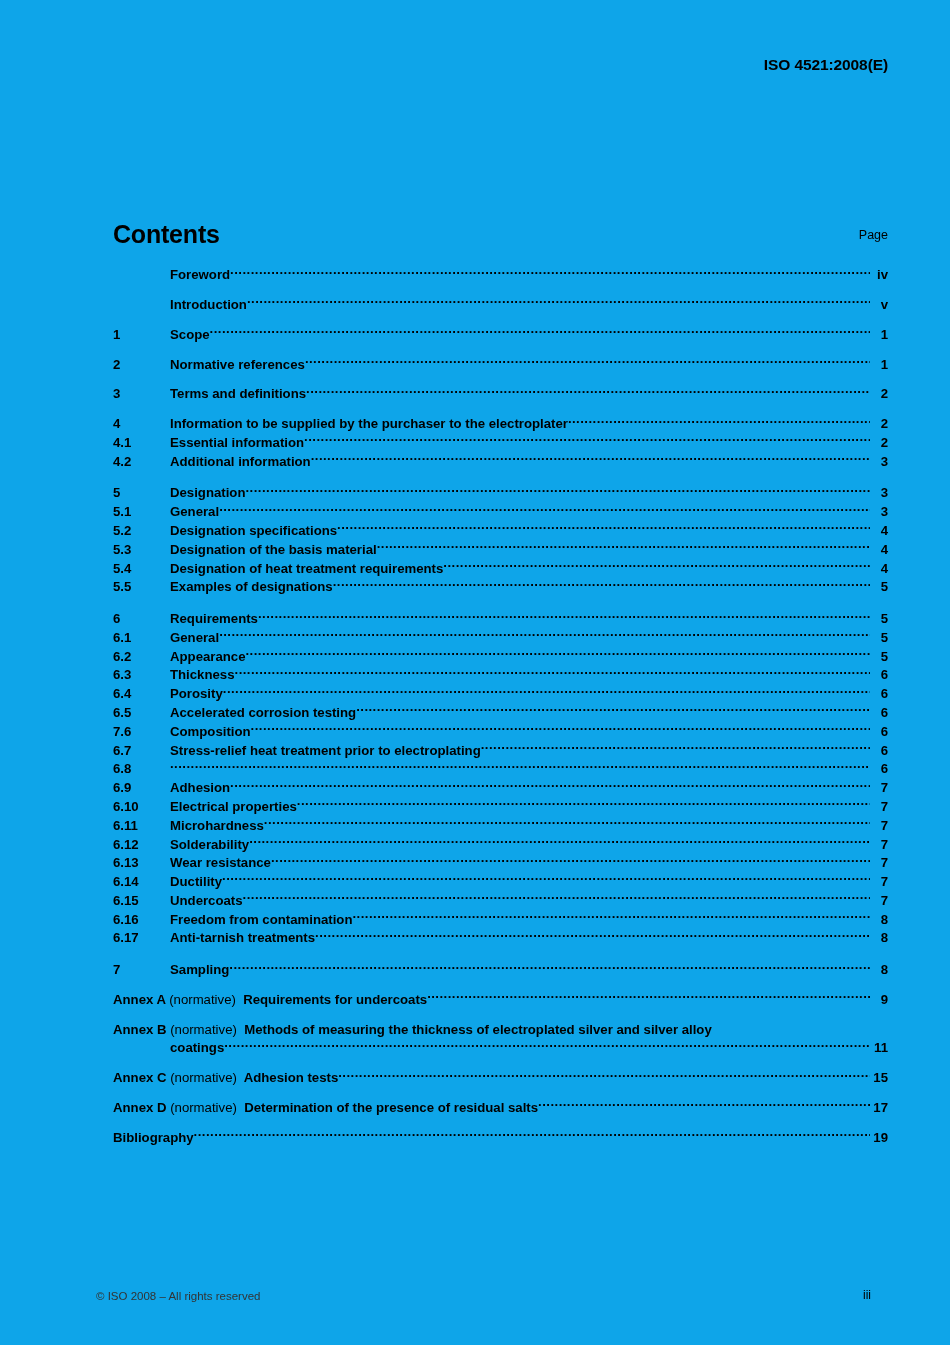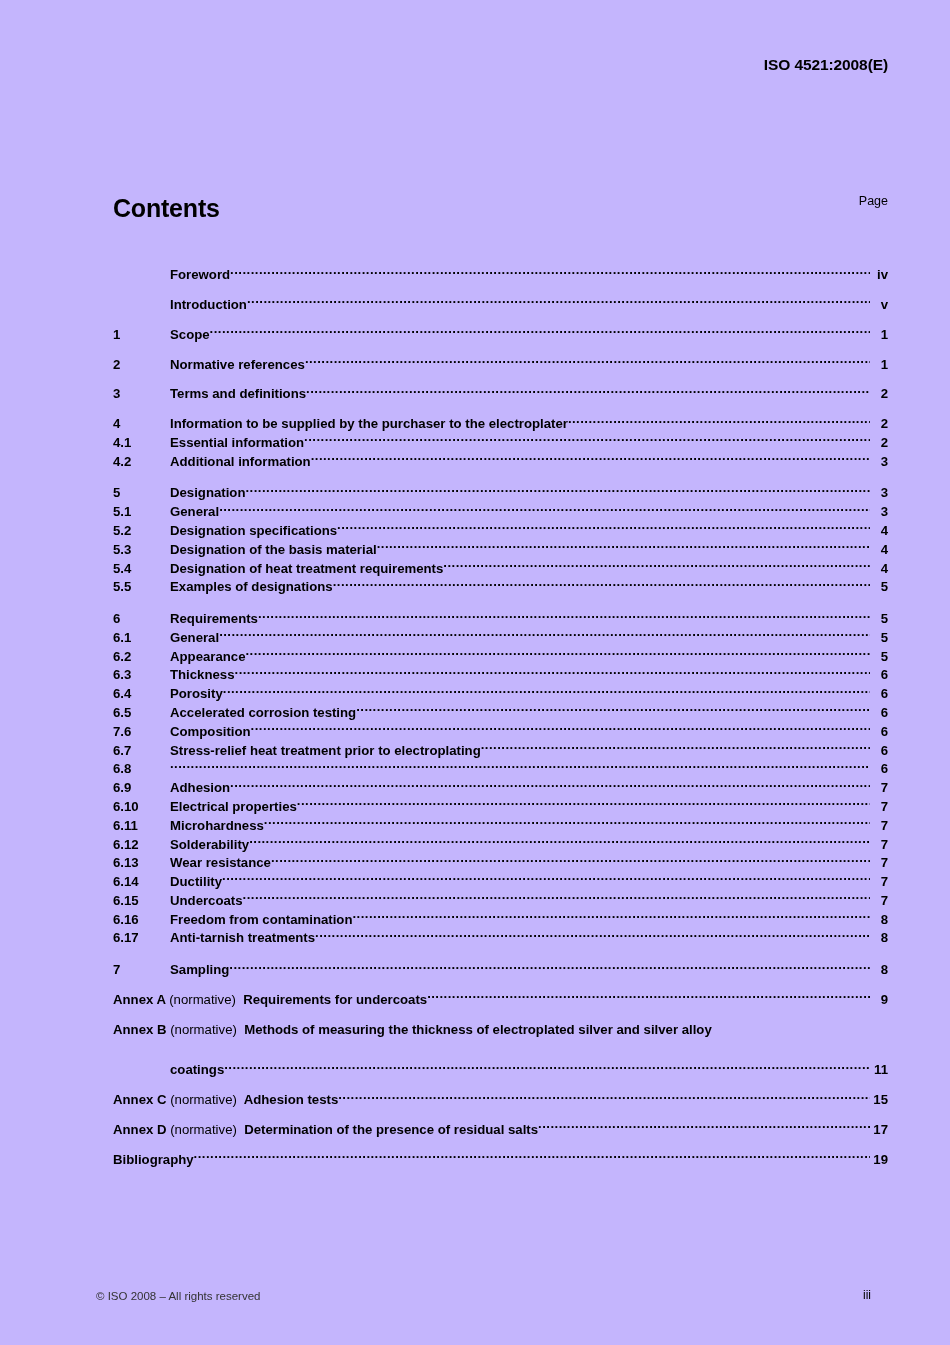--- a/index.html
+++ b/index.html
@@ -8,42 +8,42 @@
     background: #ffffff;
   }
   body {
     font-family: "Liberation Sans", sans-serif;
     color: #000000;
   }
   .page {
     position: relative;
     width: 950px;
     height: 1345px;
-    background: #c4b5fd;
+    background: #0ea5e9;
     overflow: hidden;
   }
   
   .doc-header {
     position: absolute;
     top: 56px;
     left: 113px;
     width: 775px;
     text-align: right;
     font-size: 15.5px;
     font-weight: bold;
     letter-spacing: -0.1px;
   }
   
   .contents-head {
     position: absolute;
-    top: 194px;
+    top: 220px;
     left: 113px;
     width: 775px;
     display: flex;
-    align-items: flex-start;
+    align-items: center;
     justify-content: space-between;
   }
   .contents-title {
     font-size: 25px;
     font-weight: bold;
     letter-spacing: -0.2px;
   }
   .contents-page-label {
     font-size: 12.5px;
     font-weight: normal;
@@ -107,21 +107,20 @@
     white-space: normal;
   }
   .wrap-row .first-line {
     display: flex;
     align-items: baseline;
   }
   .wrap-row .second-line {
     display: flex;
     align-items: baseline;
     padding-left: 57px;
-    margin-top: 22px;
   }
   
   .doc-footer {
     position: absolute;
     top: 1288px;
     left: 96px;
     width: 775px;
     display: flex;
     align-items: flex-end;
     justify-content: space-between;

